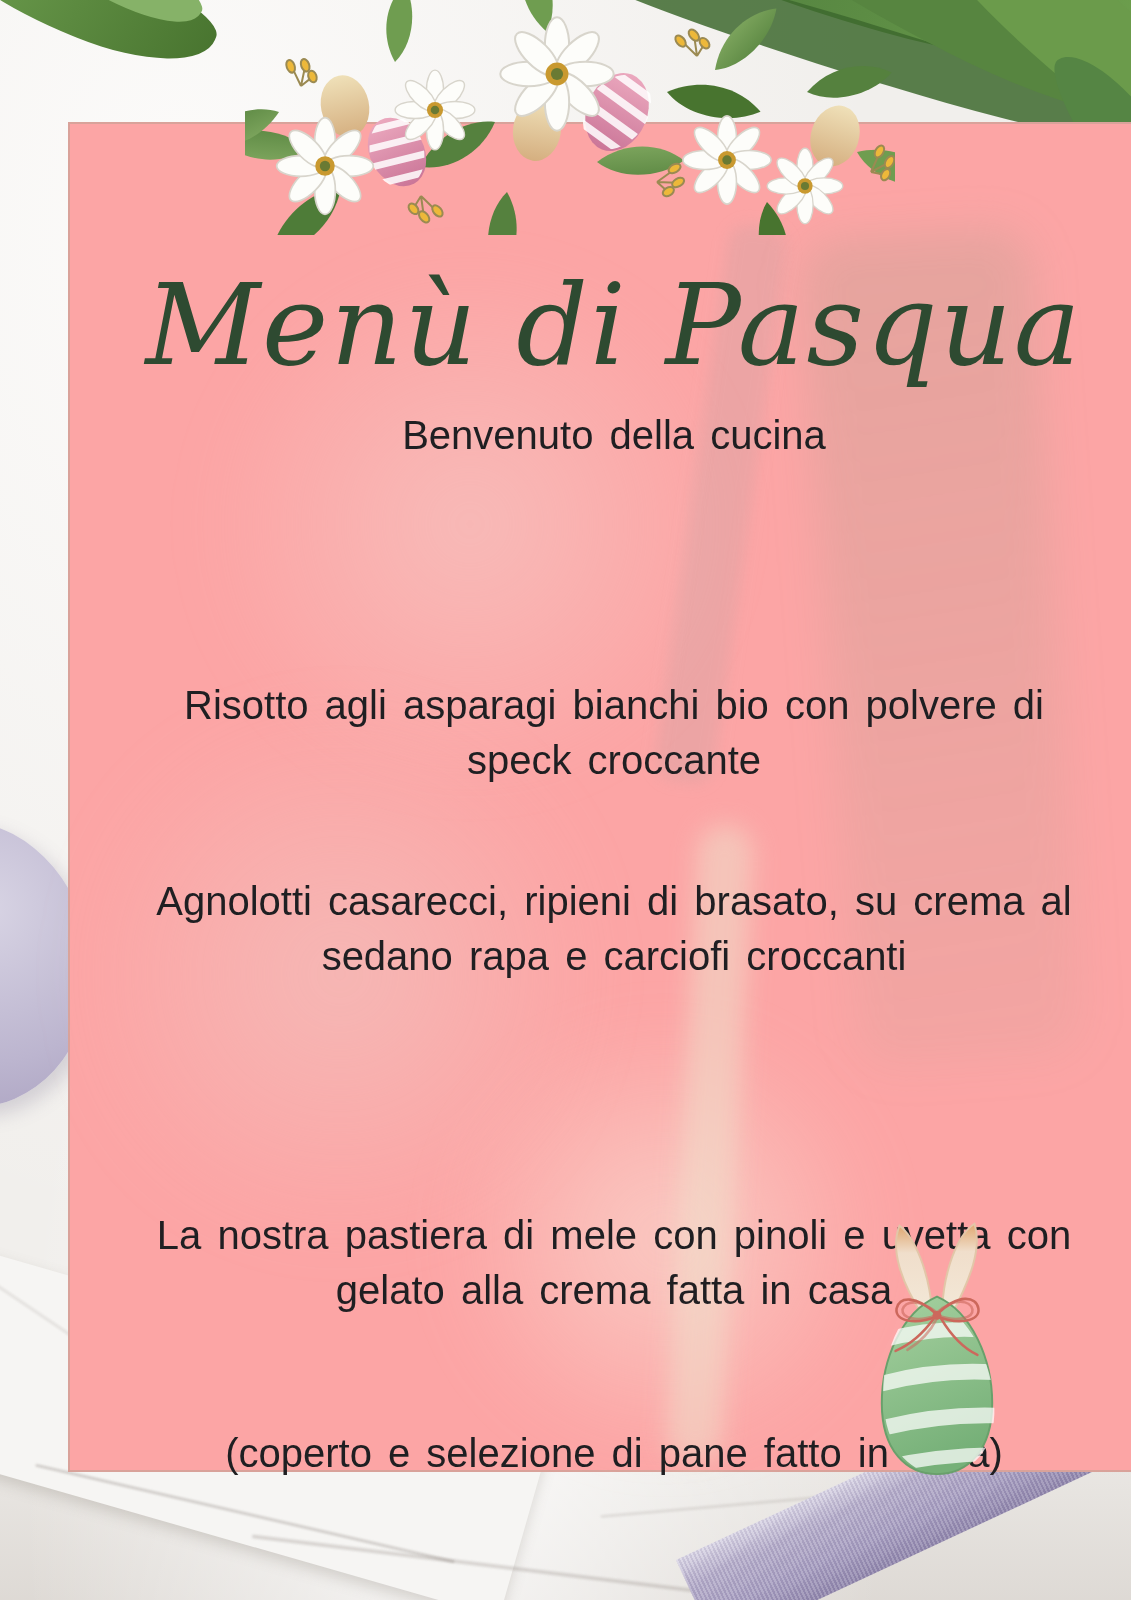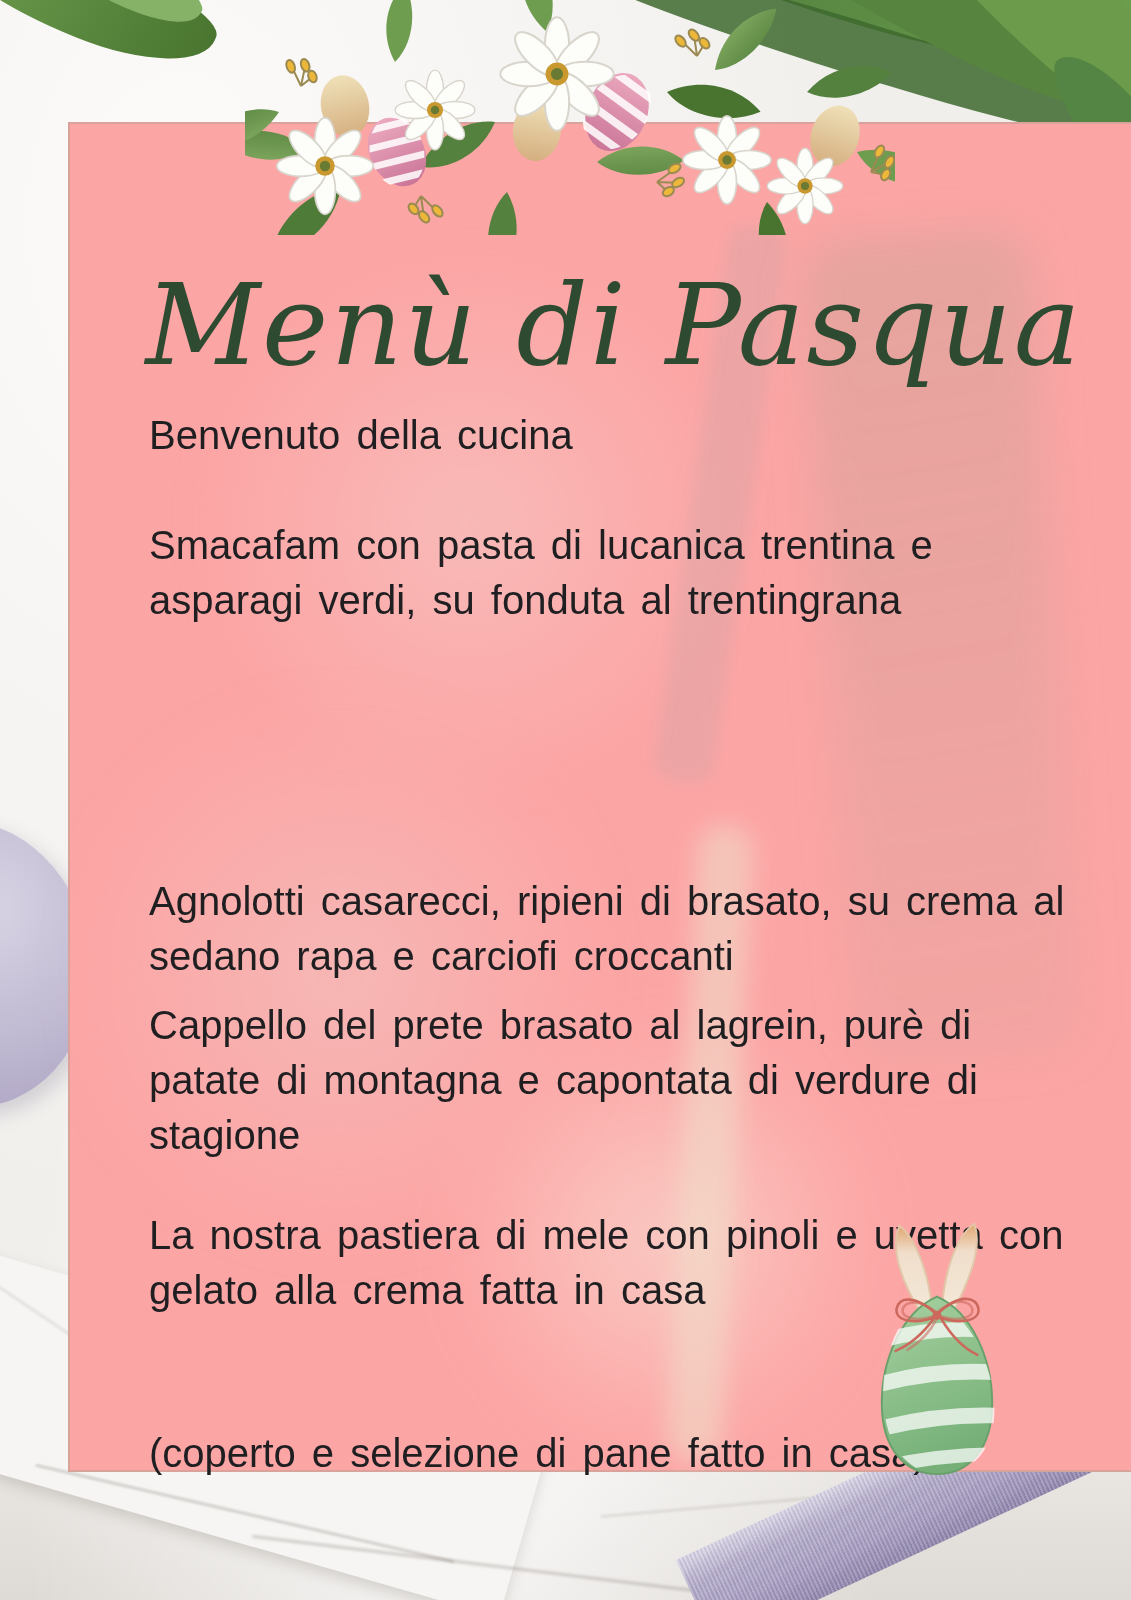--- a/index.html
+++ b/index.html
@@ -58,21 +58,21 @@
       background:radial-gradient(circle,rgba(239,202,197,.95),rgba(239,202,197,0) 70%);}
   .g3{left:380px;top:900px;width:430px;height:430px;filter:blur(34px);opacity:.55;
       background:radial-gradient(circle,rgba(248,238,224,.95),rgba(248,238,224,0) 72%);}
   .g4{left:612px;top:700px;width:56px;height:640px;filter:blur(12px);border-radius:28px;
       background:rgba(240,228,205,.5);transform:rotate(3deg);}
   .g5{left:758px;top:110px;width:230px;height:830px;filter:blur(22px);border-radius:40px;
       background:linear-gradient(175deg,rgba(148,158,132,.22),rgba(148,158,132,.08));transform:rotate(-4deg);}
   .g6{left:622px;top:100px;width:58px;height:560px;filter:blur(8px);border-radius:20px;
       background:rgba(168,158,158,.20);transform:rotate(8deg);}
   
-  .txt{position:absolute;left:50%;transform:translateX(-50%);width:930px;text-align:left;
+  .txt{position:absolute;left:50%;transform:translateX(-50%);width:930px;text-align:center;
        color:#1f1f22;font-size:40px;line-height:55px;letter-spacing:0;word-spacing:5px;z-index:5;}
   .title{position:absolute;left:0;top:26px;width:100%;text-align:center;z-index:6;
        font-family:"DejaVu Serif",serif;font-style:italic;font-weight:400;
        font-size:112px;line-height:200px;color:#2e4a31;letter-spacing:2px;}
   .welcome{top:244px;}
   .c1{top:354px;} .c2{top:514px;} .c3{top:710px;} .c4{top:834px;} .c5{top:1044px;}
   .price{top:1196px;font-size:56px;line-height:64px;}
   .note{top:1262px;}
   
   .banner{position:absolute;left:245px;top:0px;width:650px;height:235px;z-index:8;}
@@ -107,23 +107,22 @@
   <div class="card">
     <div class="glow g1"></div>
     <div class="glow g2"></div>
     <div class="glow g3"></div>
     <div class="glow g4"></div>
     <div class="glow g5"></div>
     <div class="glow g6"></div>
 
     <h1 class="title">Menù di Pasqua</h1>
     <p class="txt welcome">Benvenuto della cucina</p>
-    <p class="txt c1">Smacafam con pasta di lucanica trentina e asparagi verdi, su fonduta al trentingrana</p>
+    <p class="txt c2">Risotto agli asparagi bianchi bio con polvere di speck croccante</p>
     <p class="txt c3">Agnolotti casarecci, ripieni di brasato, su crema al sedano rapa e carciofi croccanti</p>
-    <p class="txt c4">Cappello del prete brasato al lagrein, purè di patate di montagna e capontata di verdure di stagione</p>
     <p class="txt c5">La nostra pastiera di mele con pinoli e uvetta con gelato alla crema fatta in casa</p>
     <p class="txt note">(coperto e selezione di pane fatto in casa)</p>
   </div>
 
   <svg class="banner" viewBox="0 0 650 235" aria-hidden="true">
     <defs>
       <linearGradient id="leafG" x1="0" y1="0" x2="1" y2="1">
         <stop offset="0" stop-color="#8db36a"></stop>
           <stop offset="1" stop-color="#4e7c38"></stop>
       </linearGradient>

